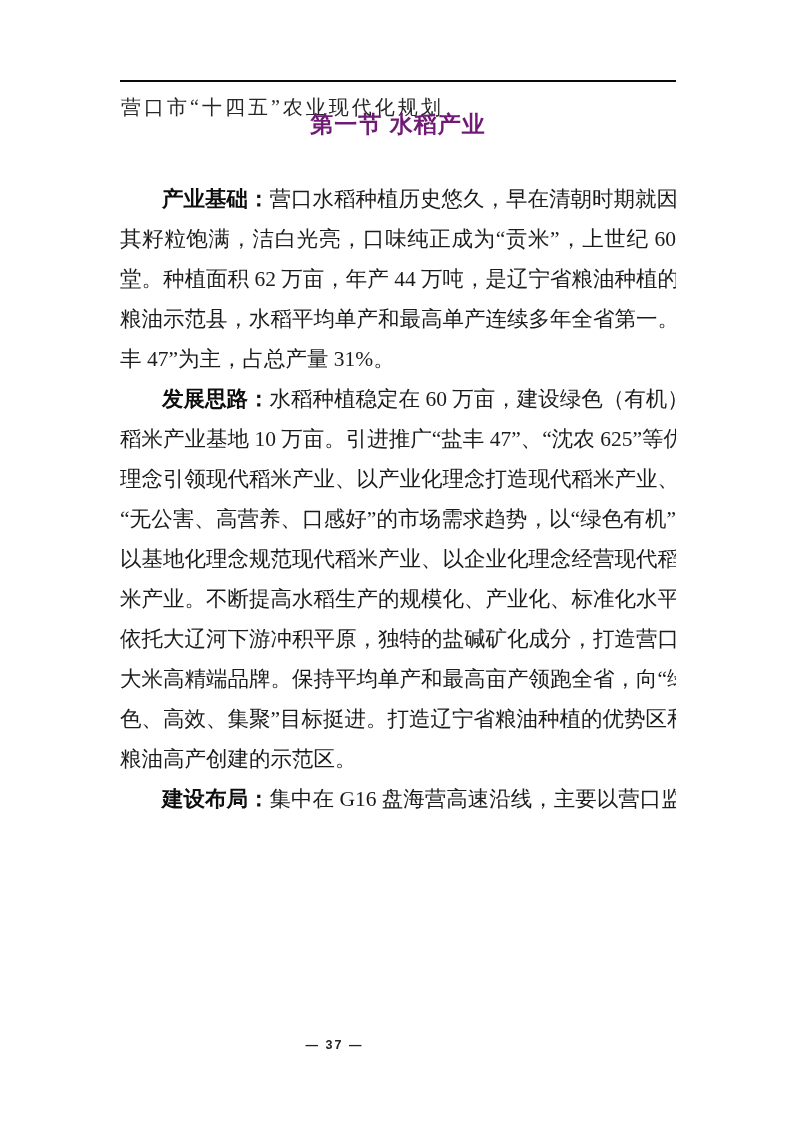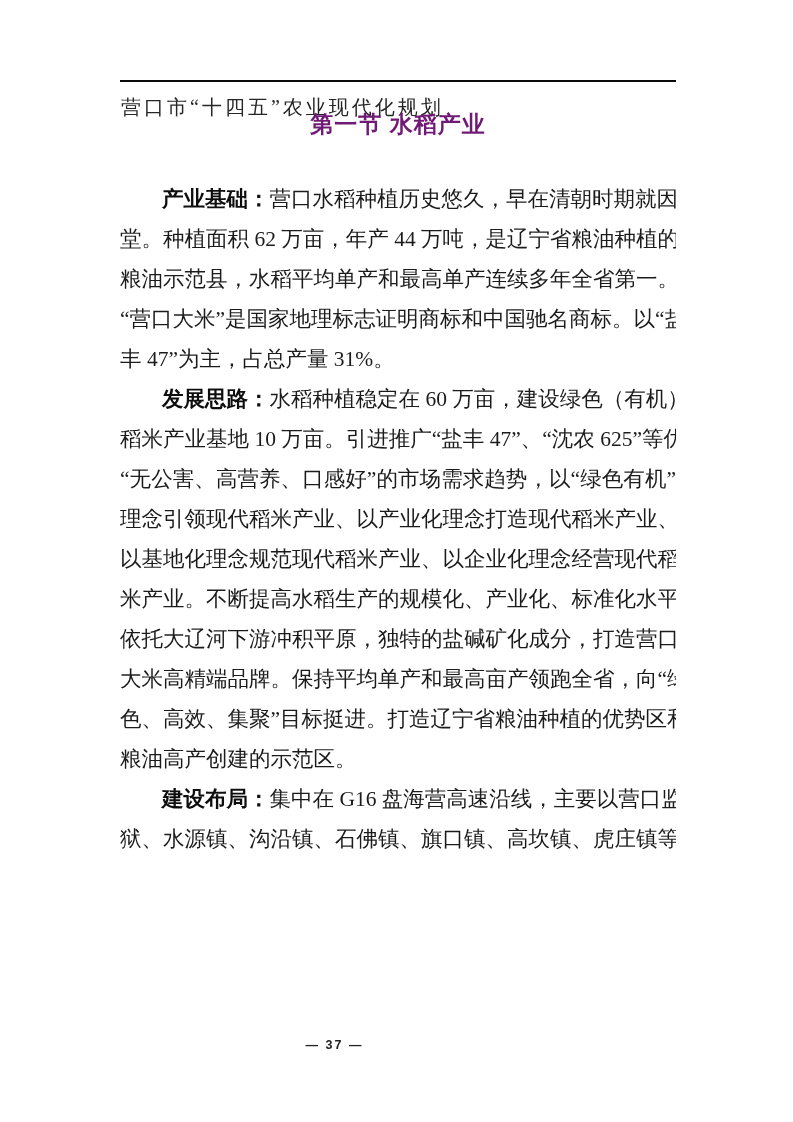--- a/index.html
+++ b/index.html
@@ -64,36 +64,35 @@
 </head>
 <body>
 
 <div class="page">
   <div class="running-header">营口市“十四五”农业现代化规划</div>
   <div class="header-rule"></div>
   <div class="section-title">第一节 水稻产业</div>
   <div class="body-text">
       <div class="paragraph">
         <div class="line indent"><span class="lead">产业基础：</span><span>营口水稻种植历史悠久，早在清朝时期就因</span></div>
+        <div class="line"><span>其籽粒饱满，洁白光亮，口味纯正成为“贡米”，上世纪 60</span></div>
         <div class="line"><span>堂。种植面积 62 万亩，年产 44 万吨，是辽宁省粮油种植的</span></div>
         <div class="line"><span>粮油示范县，水稻平均单产和最高单产连续多年全省第一。</span></div>
-        <div class="line"><span>“营口大米”是国家地理标志证明商标和中国驰名商标。以“盐</span></div>
         <div class="line last"><span>丰 47”为主，占总产量 31%。</span></div>
       </div>
       <div class="paragraph">
         <div class="line indent"><span class="lead">发展思路：</span><span>水稻种植稳定在 60 万亩，建设绿色（有机）</span></div>
         <div class="line"><span>稻米产业基地 10 万亩。引进推广“盐丰 47”、“沈农 625”等优</span></div>
+        <div class="line"><span>理念引领现代稻米产业、以产业化理念打造现代稻米产业、</span></div>
         <div class="line"><span>“无公害、高营养、口感好”的市场需求趋势，以“绿色有机”</span></div>
-        <div class="line"><span>理念引领现代稻米产业、以产业化理念打造现代稻米产业、</span></div>
         <div class="line"><span>以基地化理念规范现代稻米产业、以企业化理念经营现代稻</span></div>
         <div class="line"><span>米产业。不断提高水稻生产的规模化、产业化、标准化水平，</span></div>
         <div class="line"><span>依托大辽河下游冲积平原，独特的盐碱矿化成分，打造营口</span></div>
         <div class="line"><span>大米高精端品牌。保持平均单产和最高亩产领跑全省，向“绿</span></div>
         <div class="line"><span>色、高效、集聚”目标挺进。打造辽宁省粮油种植的优势区和</span></div>
         <div class="line last"><span>粮油高产创建的示范区。</span></div>
       </div>
       <div class="paragraph">
         <div class="line indent"><span class="lead">建设布局：</span><span>集中在 G16 盘海营高速沿线，主要以营口监</span></div>
-        <div class="line"><span>狱、水源镇、沟沿镇、石佛镇、旗口镇、高坎镇、虎庄镇等</span></div>
       </div>
     </div>
   <div class="footer">— 37 —</div>
 </div>
 
 </body></html>

